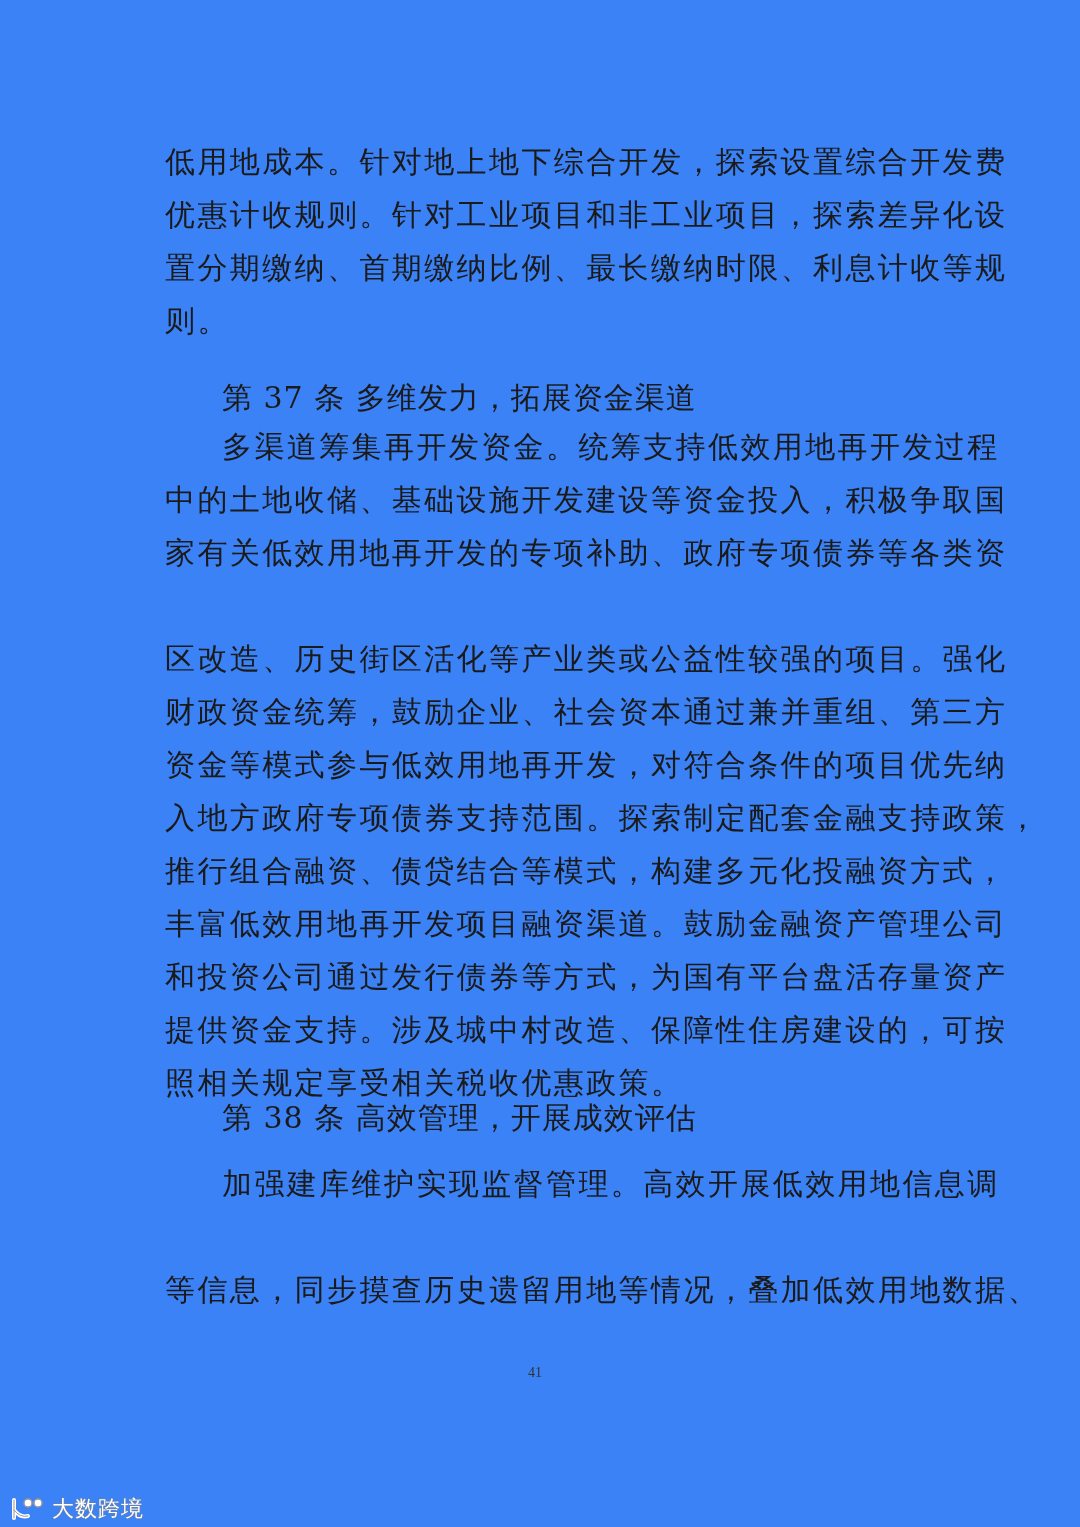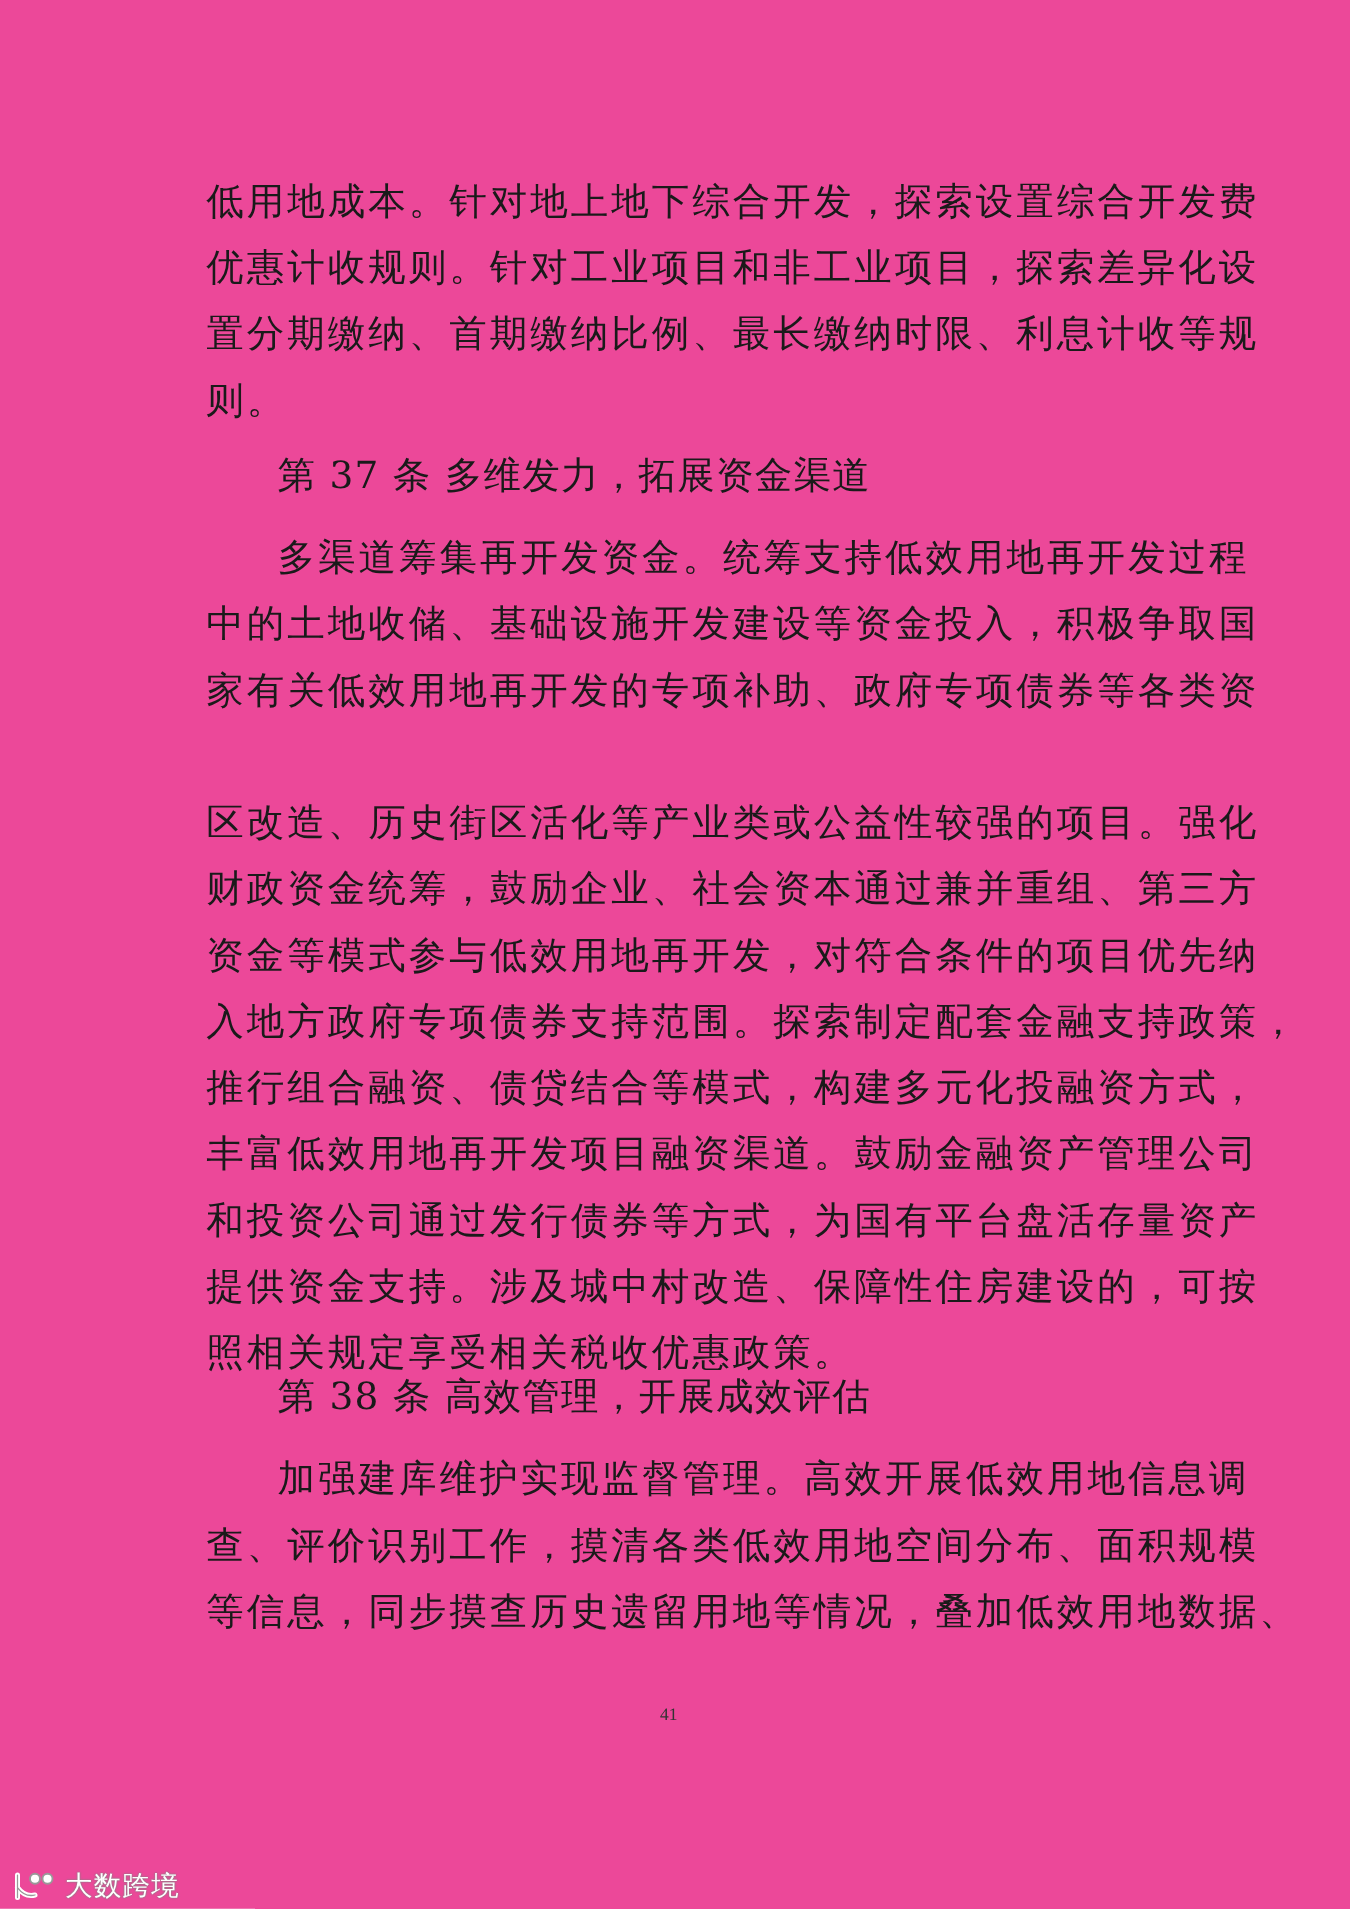--- a/index.html
+++ b/index.html
@@ -1,18 +1,18 @@
 <!DOCTYPE html>
 <html><head>
 <meta charset="utf-8">
 <style>
   html, body { margin: 0; padding: 0; background: #ffffff; }
   body { width: 1080px; height: 1527px; position: relative; overflow: hidden;
          font-family: "DejaVu Serif", "Liberation Serif", serif; color: #1a1a1a; }
-  .page { position: absolute; left: 0; top: 0; width: 1080px; height: 1527px; background: #ec4899; }
+  .page { position: absolute; left: 0; top: 0; width: 1080px; height: 1527px; background: #3b82f6; }
   .line { position: absolute; left: 165px; width: 760px; font-size: 30px; line-height: 40px;
           letter-spacing: 2.4px; white-space: nowrap; }
   .indent { left: 222px; }
   .heading { left: 222px; letter-spacing: 1px; }
   .pagenum { position: absolute; left: 528px; top: 1365px; font-size: 14px; color: #333;
              font-family: "Liberation Serif", serif; }
   .watermark { position: absolute; left: 8px; top: 1494px; display: flex; align-items: center; gap: 4px;
                color: #ffffff; font-family: "DejaVu Sans", sans-serif; font-size: 22px; font-weight: normal;
                text-shadow: 0 0 2px #888, 0 0 1px #777; letter-spacing: 1px; }
   .wm-logo { width: 40px; height: 26px; position: relative; }
@@ -21,37 +21,36 @@
 </head>
 <body>
 
 <div class="page">
 
   <div class="line" style="top:142px">低用地成本。针对地上地下综合开发，探索设置综合开发费</div>
   <div class="line" style="top:248px">置分期缴纳、首期缴纳比例、最长缴纳时限、利息计收等规</div>
   <div class="line" style="top:195px">优惠计收规则。针对工业项目和非工业项目，探索差异化设</div>
   <div class="line" style="top:301px">则。</div>
 
-  <div class="line heading" style="top:361px">第 37 条  多维发力，拓展资金渠道</div>
+  <div class="line heading" style="top:378px">第 37 条  多维发力，拓展资金渠道</div>
   <div class="line indent" style="top:427px">多渠道筹集再开发资金。统筹支持低效用地再开发过程</div>
   <div class="line" style="top:480px">中的土地收储、基础设施开发建设等资金投入，积极争取国</div>
   <div class="line" style="top:533px">家有关低效用地再开发的专项补助、政府专项债券等各类资</div>
   <div class="line" style="top:639px">区改造、历史街区活化等产业类或公益性较强的项目。强化</div>
   <div class="line" style="top:692px">财政资金统筹，鼓励企业、社会资本通过兼并重组、第三方</div>
   <div class="line" style="top:745px">资金等模式参与低效用地再开发，对符合条件的项目优先纳</div>
   <div class="line" style="top:798px">入地方政府专项债券支持范围。探索制定配套金融支持政策，</div>
   <div class="line" style="top:851px">推行组合融资、债贷结合等模式，构建多元化投融资方式，</div>
   <div class="line" style="top:904px">丰富低效用地再开发项目融资渠道。鼓励金融资产管理公司</div>
   <div class="line" style="top:957px">和投资公司通过发行债券等方式，为国有平台盘活存量资产</div>
   <div class="line" style="top:1010px">提供资金支持。涉及城中村改造、保障性住房建设的，可按</div>
   <div class="line" style="top:1063px">照相关规定享受相关税收优惠政策。</div>
 
   <div class="line heading" style="top:1098px">第 38 条  高效管理，开展成效评估</div>
   <div class="line indent" style="top:1164px">加强建库维护实现监督管理。高效开展低效用地信息调</div>
-  <div class="line" style="top:1217px">查、评价识别工作，摸清各类低效用地空间分布、面积规模</div>
   <div class="line" style="top:1270px">等信息，同步摸查历史遗留用地等情况，叠加低效用地数据、</div>
 
   <div class="pagenum">41</div>
 
   <div class="watermark">
     <span class="wm-logo">
       <svg width="40" height="26" viewBox="0 0 40 26">
         <path d="M6 4 L6 22 M6 14 Q12 22 20 20" stroke="#fff" stroke-width="4" fill="none" stroke-linecap="round"></path>
         <path d="M6 4 L6 22 M6 14 Q12 22 20 20" stroke="#999" stroke-width="1" fill="none" stroke-linecap="round"></path>
         <circle cx="20" cy="7" r="4" stroke="#999" stroke-width="1.5" fill="#fff"></circle>

